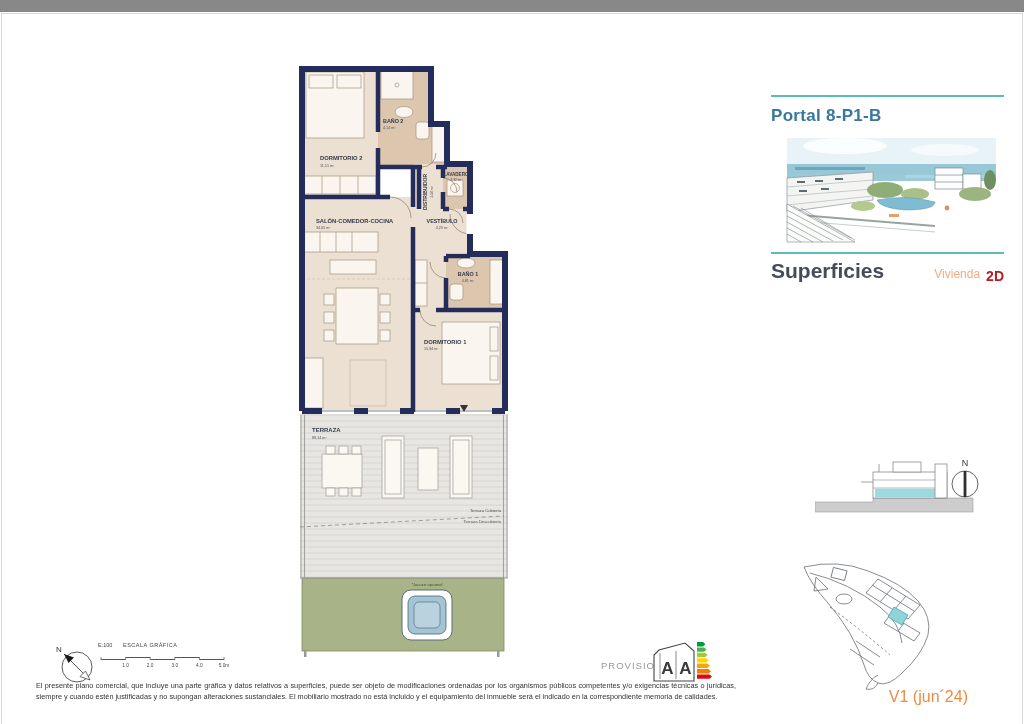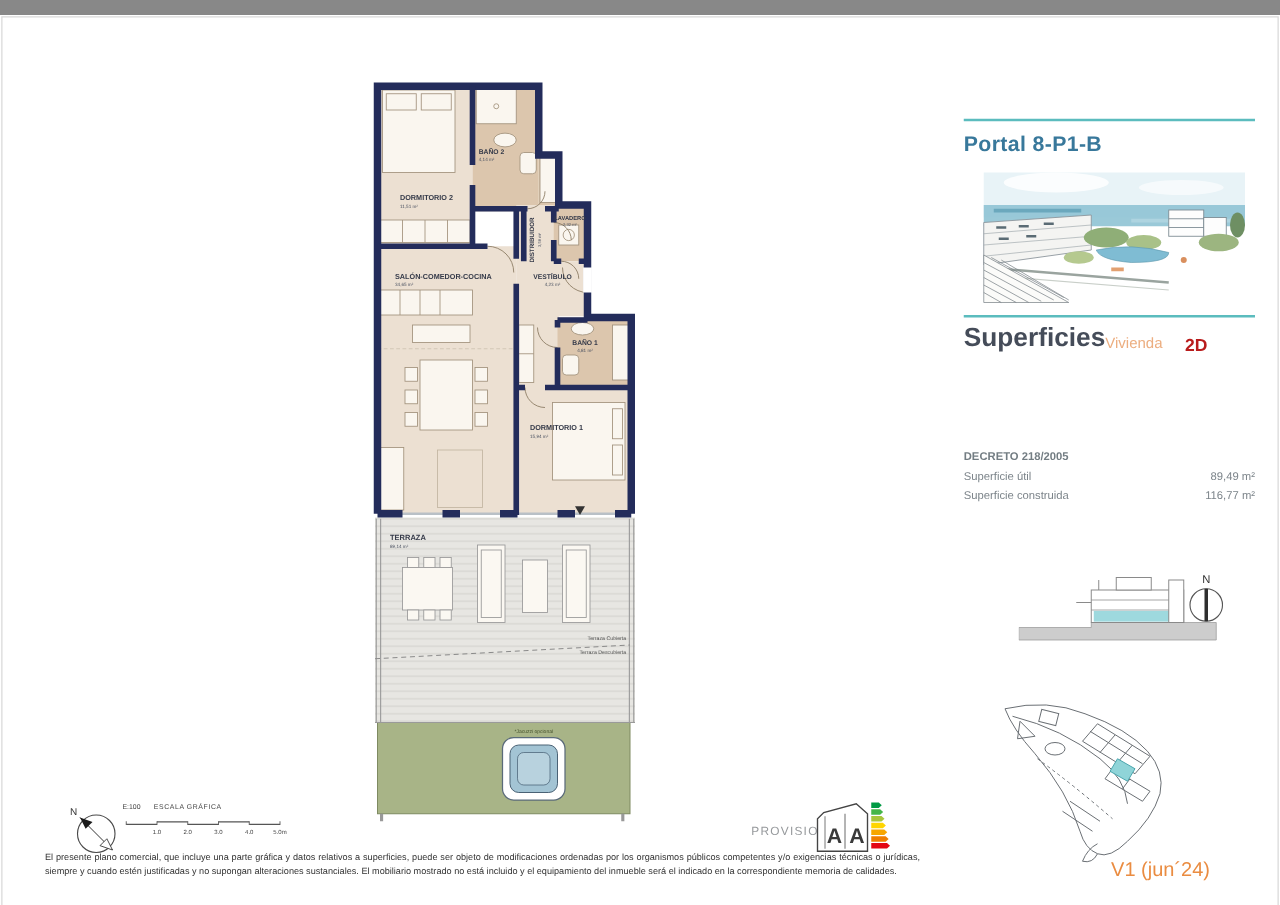--- a/index.html
+++ b/index.html
@@ -1,23 +1,23 @@
 <!DOCTYPE html>
 <html><head>
 <meta charset="utf-8">
 <style>
   html,body{margin:0;padding:0;background:#888;}
   .page{position:relative;width:1024px;height:724px;background:#fff;overflow:hidden;
         font-family:"Liberation Sans","DejaVu Sans",sans-serif;outline:1px solid #d9d9d9;outline-offset:-2px;margin:12px auto;}
   .abs{position:absolute;}
   .teal-rule{height:2px;background:#5bbcbe;}
   .portal-title{font-size:17px;font-weight:bold;color:#38789b;letter-spacing:.3px;}
-  .sup-head{display:flex;align-items:flex-end;width:233px;}
+  .sup-head{display:flex;justify-content:space-between;align-items:flex-end;width:233px;}
   .sup-title{font-size:21px;font-weight:bold;color:#454c59;}
-  .viv-wrap{display:flex;align-items:flex-end;gap:18px;}
+  .viv-wrap{display:flex;align-items:flex-end;gap:6px;}
   .viv-label{font-size:12px;color:#ecae80;padding-bottom:2px;}
   .viv-code{font-size:14px;font-weight:bold;color:#b91c1c;line-height:1;}
   .datarow{display:flex;justify-content:space-between;width:233px;font-size:9px;color:#7c848a;margin-bottom:5px;}
   .decreto-title{font-size:9px;font-weight:bold;color:#737d83;margin-bottom:6px;}
   .disclaimer{width:700px;font-size:7.3px;line-height:1.5;color:#333;text-align:justify;}
   .version{width:120px;text-align:right;font-size:16px;font-weight:normal;color:#ea8c41;}
   .provisional{font-size:9.5px;color:#96999c;letter-spacing:1px;}
   svg text{font-family:"Liberation Sans","DejaVu Sans",sans-serif;}
   .room-name{font-weight:bold;fill:#353a49;}
   .room-area{fill:#4a5160;}
@@ -235,31 +235,20 @@
 
   <div class="abs sup-head" style="left:771px;top:247px;">
     <span class="sup-title">Superficies</span>
     <span class="viv-wrap">
       <span class="viv-label">Vivienda</span>
       <span class="viv-code">2D</span>
     </span>
   </div>
 
 
-  <div class="abs" style="left:771px;top:348px;">
-    <div class="decreto-title">DECRETO 218/2005</div>
-    <div class="datarow">
-      <span>Superficie útil</span>
-      <span>89,49 m²</span>
-    </div>
-    <div class="datarow">
-      <span>Superficie construida</span>
-      <span>116,77 m²</span>
-    </div>
-  </div>
 
   <svg class="abs" style="left:815px;top:438px;" width="195" height="72" viewBox="0 0 195 72">
     <path d="M0,62 L0,52 L58,52 L58,48 L158,48 L158,62 Z" fill="#cdcdcd" stroke="#9a9a9a" stroke-width="0.6"></path>
     <rect x="58" y="22" width="74" height="26" fill="#ffffff" stroke="#8a8a8a" stroke-width="0.8"></rect>
     <line x1="58" y1="30" x2="132" y2="30" stroke="#8a8a8a" stroke-width="0.6"></line>
     <line x1="58" y1="38" x2="132" y2="38" stroke="#8a8a8a" stroke-width="0.6"></line>
     <rect x="60" y="38.7" width="70" height="8.6" fill="#9ed9de"></rect>
     <rect x="78" y="12" width="28" height="10" fill="#ffffff" stroke="#8a8a8a" stroke-width="0.8"></rect>
     <rect x="120" y="14" width="12" height="34" fill="#ffffff" stroke="#8a8a8a" stroke-width="0.8"></rect>
     <line x1="46" y1="32" x2="58" y2="32" stroke="#8a8a8a" stroke-width="0.8"></line>

